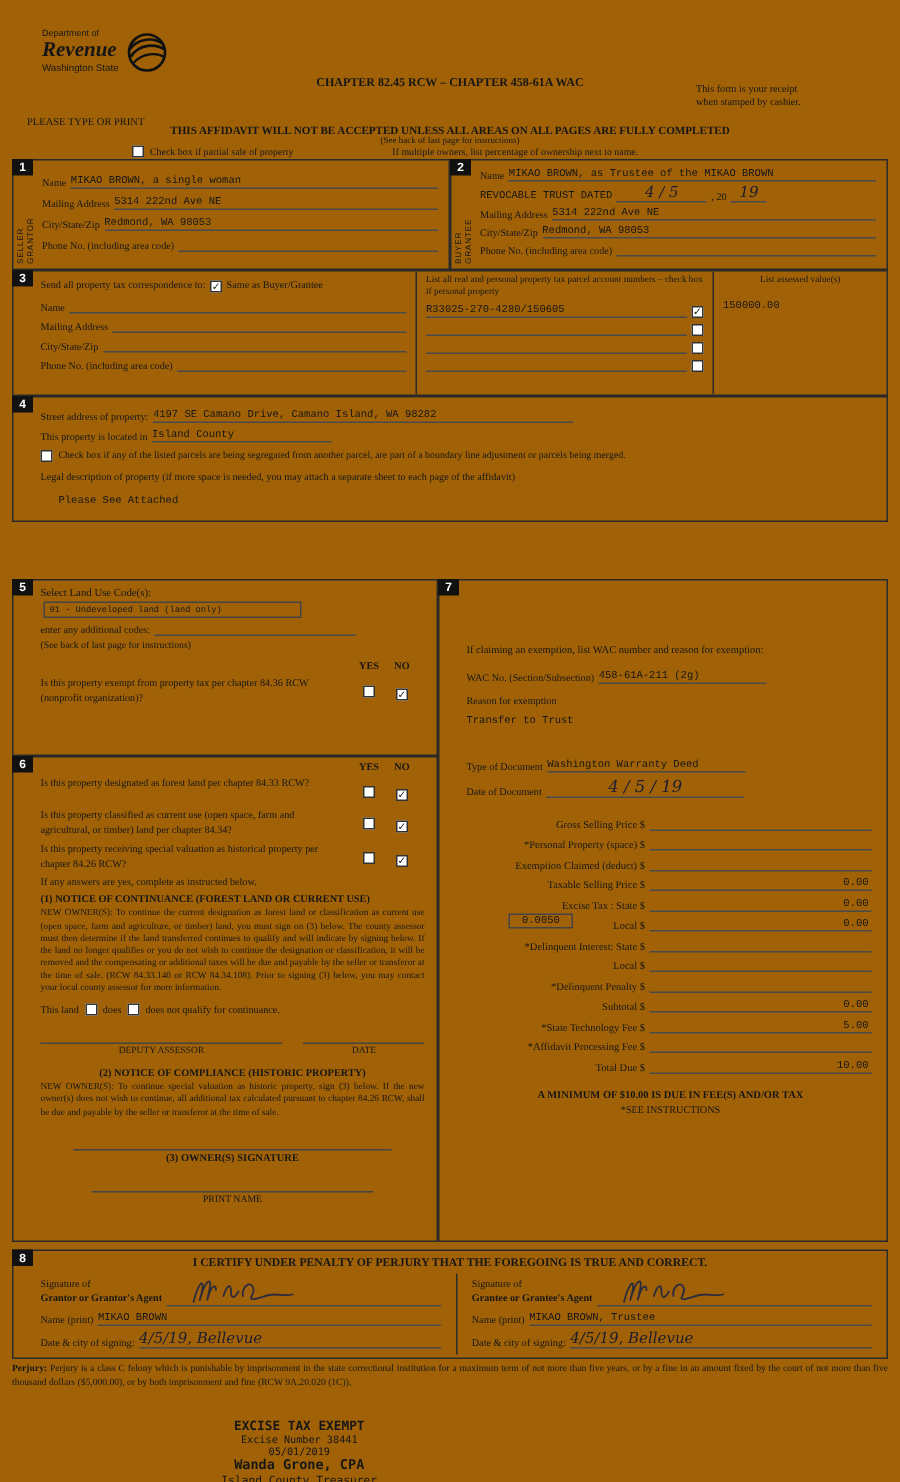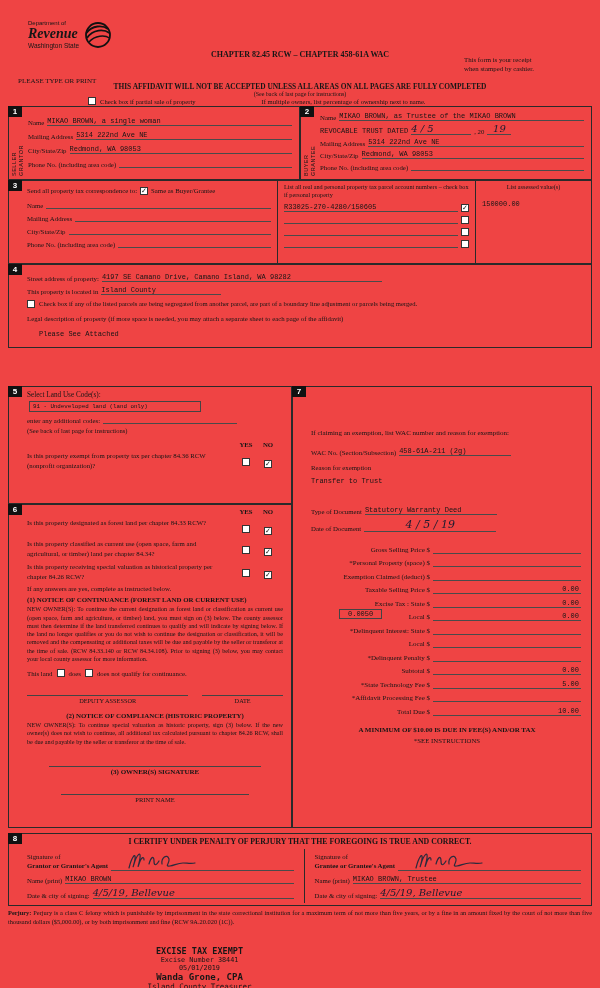--- a/index.html
+++ b/index.html
@@ -1,17 +1,17 @@
 <!DOCTYPE html>
 <html><head>
 <meta charset="utf-8">
 <style>
   *{margin:0;padding:0;box-sizing:border-box}
   body{background:#ffffff;font-family:"Liberation Serif",serif}
-  .page{position:relative;width:600px;height:988px;margin:0 auto;background:#ef4444;color:#161616;overflow:hidden}
+  .page{position:relative;width:600px;height:988px;margin:0 auto;background:#a16207;color:#161616;overflow:hidden}
   .abs{position:absolute}
   .sec{position:absolute;border:1.3px solid #2a2a2a}
   .badge{position:absolute;top:-1px;left:-1px;width:14px;height:11px;background:#111;color:#fff;text-align:center;font-weight:bold;font-size:8px;line-height:11px;font-family:"Liberation Sans",sans-serif}
   .vside{position:absolute;top:13px;bottom:3px;left:1px;width:14px;display:flex;flex-direction:row;justify-content:center;gap:1px}
   .vtxt{writing-mode:vertical-rl;transform:rotate(180deg);font-size:5.5px;font-family:"Liberation Sans",sans-serif;letter-spacing:.5px}
   .lbl{font-size:6.8px;white-space:nowrap}
   .sm{font-size:6.2px}
   .typed{font-family:"Liberation Mono",monospace;font-size:7px;white-space:nowrap}
   .hand{font-family:"DejaVu Serif",serif;font-style:italic;font-size:10px;white-space:nowrap;color:#1c1c30}
   .cb{display:inline-block;width:8px;height:8px;border:1px solid #333;font-size:7px;line-height:7px;text-align:center;vertical-align:-1px;background:#fff;font-family:"DejaVu Sans",sans-serif;flex:none}
@@ -102,21 +102,21 @@
       <span class="vtxt">BUYER</span>
       <span class="vtxt">GRANTEE</span>
     </div>
     <div style="margin-left:17px;padding:2px 7px 0 2px">
       <div class="frow" style="height:12px">
         <span class="lbl">Name</span>
         <span class="typed ul grow">MIKAO BROWN, as Trustee of the MIKAO BROWN</span>
       </div>
       <div class="frow" style="height:14px">
         <span class="typed">REVOCABLE TRUST DATED</span>
-        <span class="hand ul" style="min-width:60px;text-align:left">4 / 5</span>
+        <span class="hand ul" style="min-width:60px;text-align:center">4 / 5</span>
         <span class="lbl">, 20</span>
         <span class="hand ul" style="min-width:24px;text-align:center">19</span>
       </div>
       <div class="frow" style="height:12px">
         <span class="lbl">Mailing Address</span>
         <span class="typed ul grow">5314 222nd Ave NE</span>
       </div>
       <div class="frow" style="height:12px">
         <span class="lbl">City/State/Zip</span>
         <span class="typed ul grow">Redmond, WA 98053</span>
@@ -261,21 +261,21 @@
     <div class="badge">7</div>
     <div style="margin-top:38px;font-size:7px">If claiming an exemption, list WAC number and reason for exemption:</div>
     <div class="frow" style="height:15px;margin-top:4px">
       <span class="lbl">WAC No. (Section/Subsection)</span>
       <span class="typed ul" style="min-width:112px">458-61A-211 (2g)</span>
     </div>
     <div class="lbl" style="margin-top:8px">Reason for exemption</div>
     <div class="typed" style="margin-top:6px">Transfer to Trust</div>
     <div class="frow" style="height:14px;margin-top:16px">
       <span class="lbl">Type of Document</span>
-      <span class="typed ul" style="min-width:132px">Statutory Warranty Deed</span>
+      <span class="typed ul" style="min-width:132px">Washington Warranty Deed</span>
     </div>
     <div class="frow" style="height:17px">
       <span class="lbl">Date of Document</span>
       <span class="hand ul ctr" style="min-width:132px;font-size:11px">4 / 5 / 19</span>
     </div>
 
     <div class="fee" style="margin-top:8px">
       <span class="fl">Gross Selling Price $</span>
       <span class="fv"></span>
     </div>

